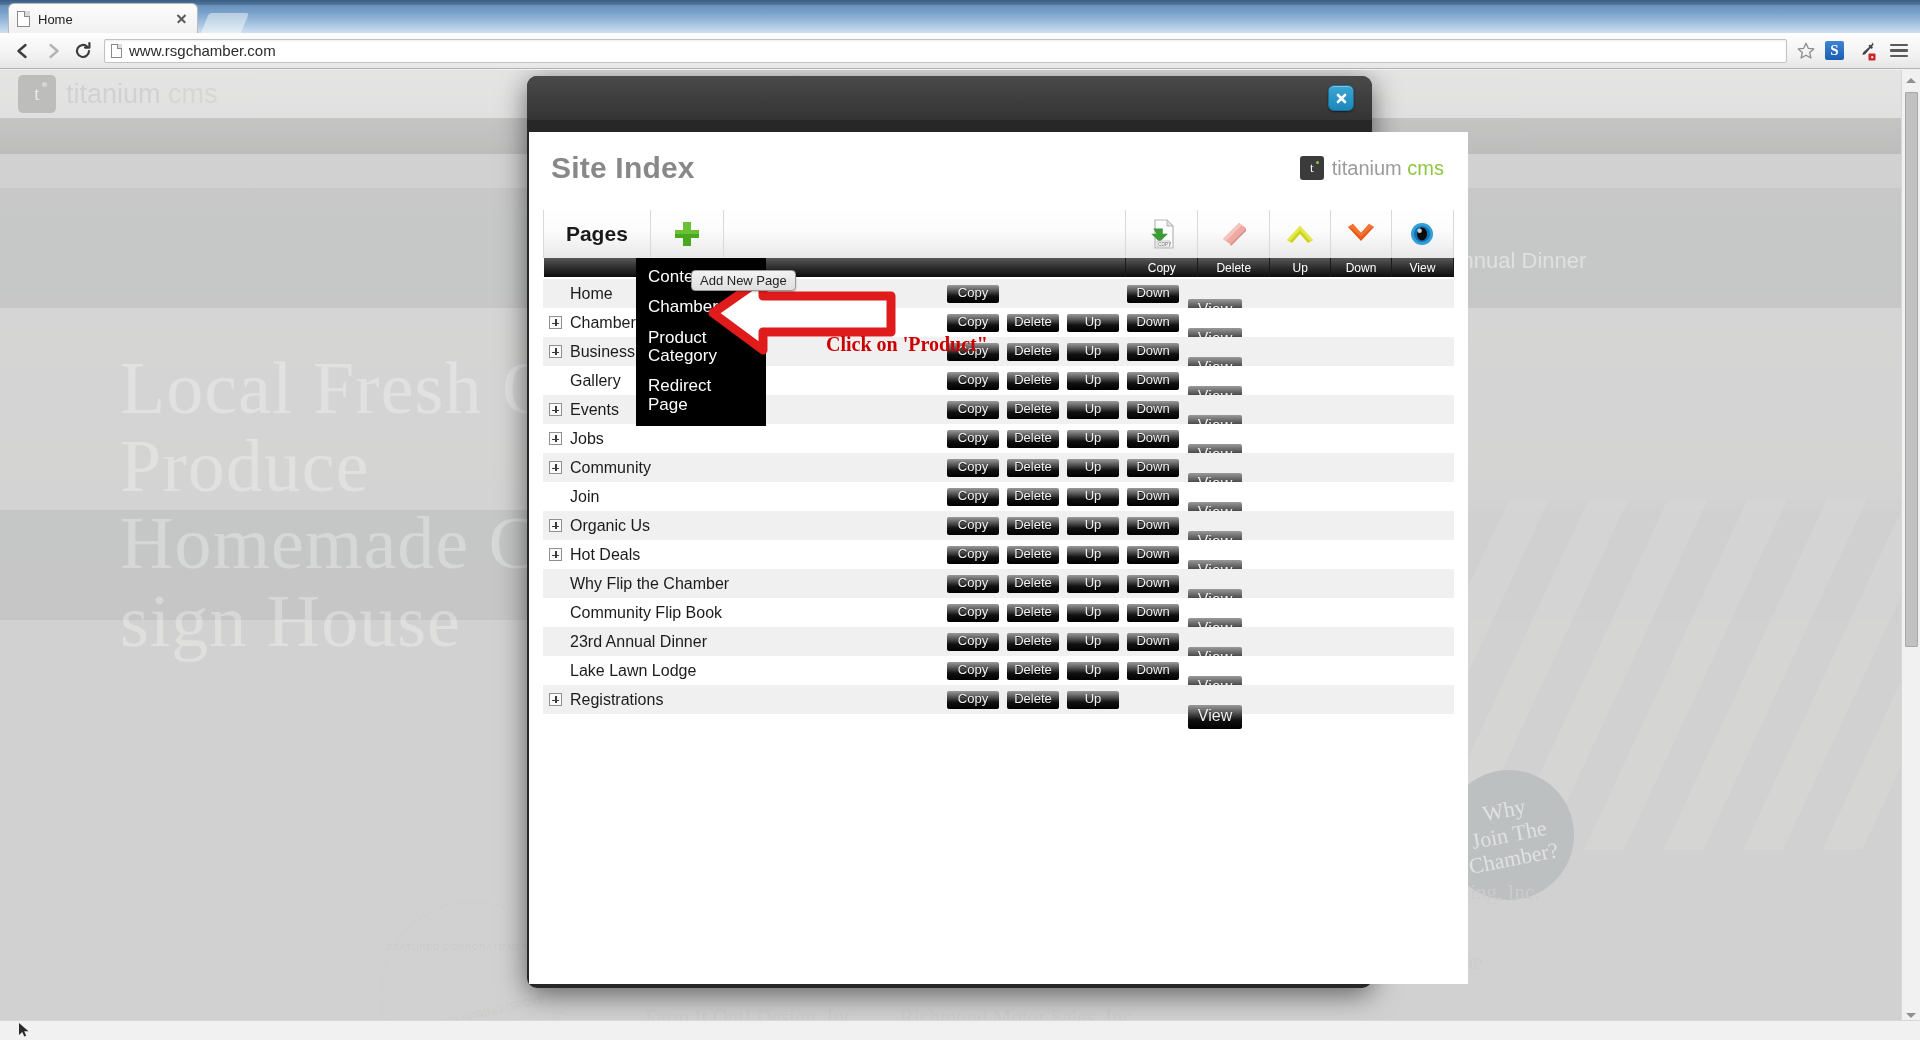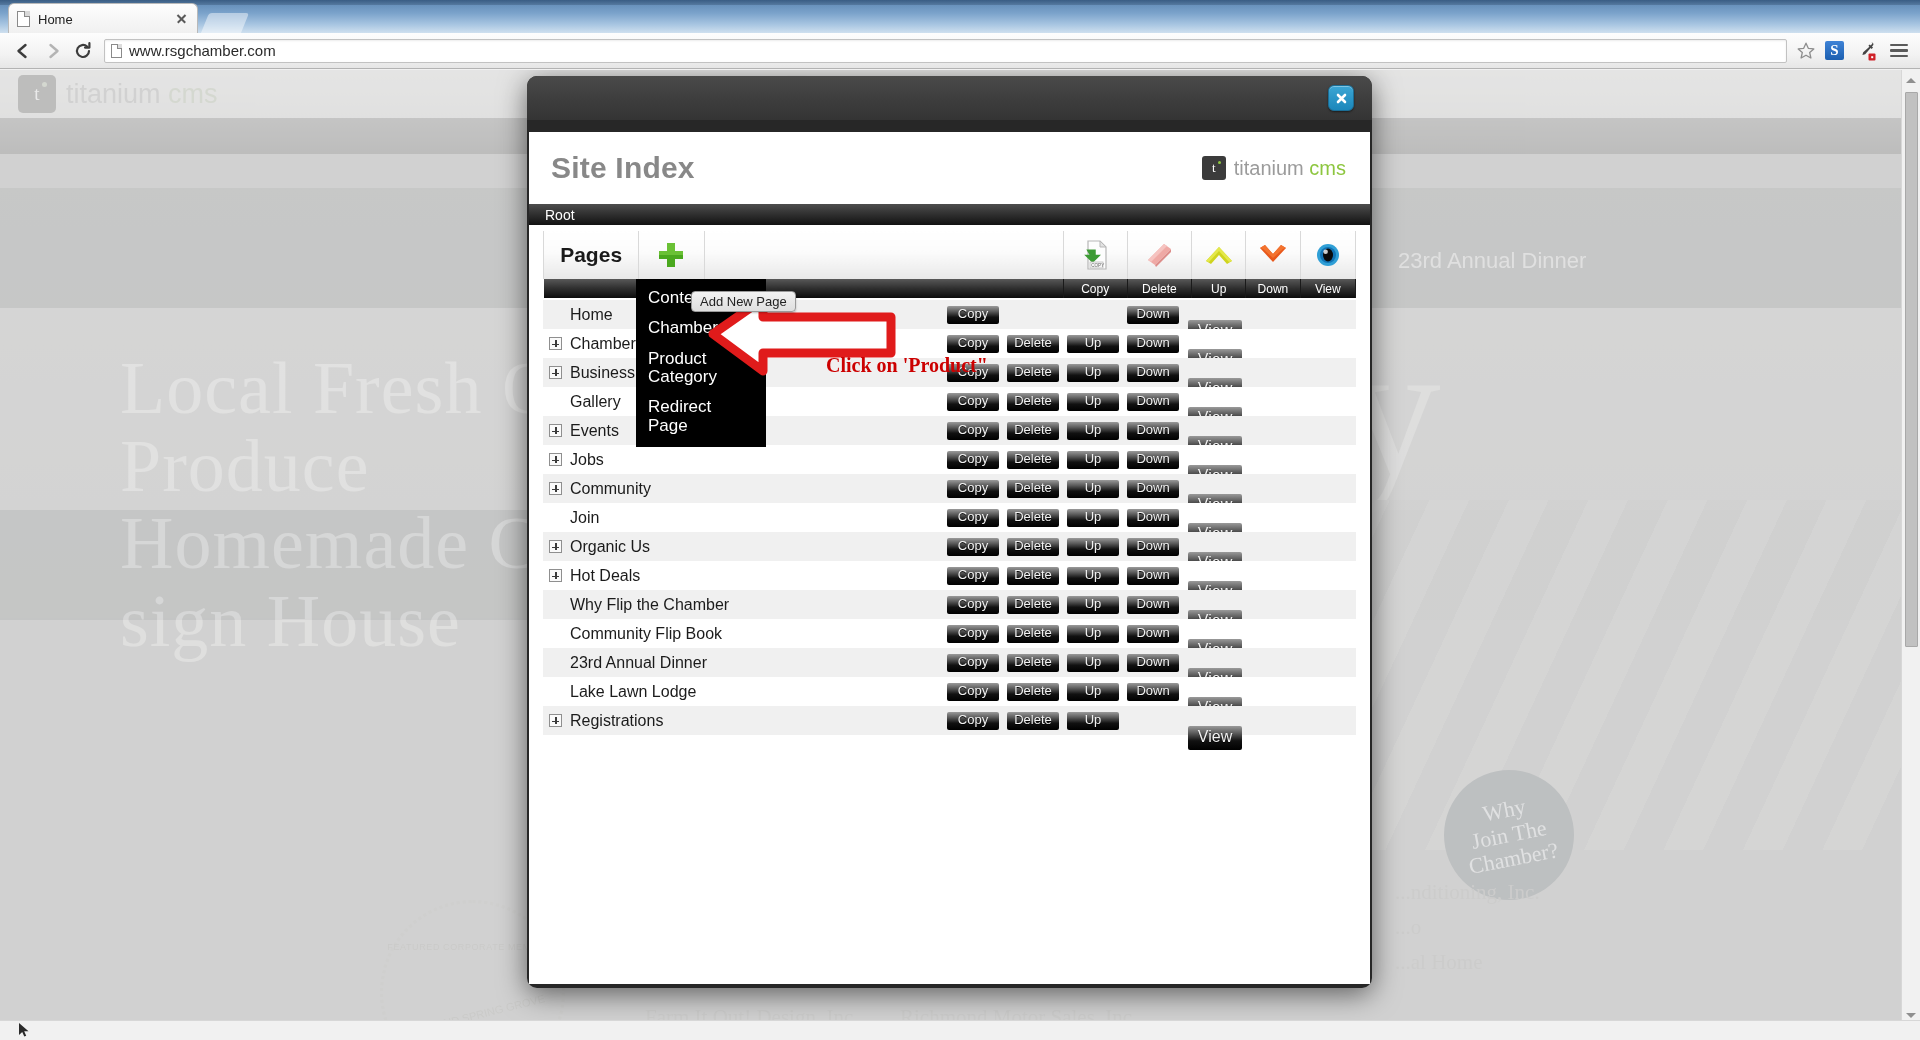--- a/index.html
+++ b/index.html
@@ -188,21 +188,21 @@
   .modal-close {
     position:absolute; right:18px; top:9px; width:26px; height:26px; border-radius:6px;
     background: linear-gradient(180deg,#3ca6d4,#1b87bb);
     border:1px solid #1b6e96; cursor:pointer;
     display:flex; align-items:center; justify-content:center;
     box-shadow: 0 1px 2px rgba(0,0,0,.5), inset 0 1px 0 rgba(255,255,255,.35);
   }
   .modal-close svg { display:block; }
 
   .modal-body {
-    position:absolute; left:2px; top:56px; width:841px; height:852px;
+    position:absolute; left:2px; top:56px; width:939px; height:852px;
     background:#fff; overflow:hidden;
   }
   .modal-head {
     position:relative; height:72px; display:flex; align-items:center;
     padding: 0 24px 0 22px;
   }
   .modal-title {
     font-size: 30px; color:#888; font-weight:bold; letter-spacing:.2px;
     font-family:"Liberation Sans", sans-serif;
   }
@@ -475,21 +475,20 @@
         <div class="modal-head">
           <div class="modal-title">Site Index</div>
           <div class="brand-right">
             <div class="brand-box">
                 <span>t</span>
               </div>
             <div class="brand-text"><span>titanium </span><b>cms</b></div>
           </div>
         </div>
 
-        <div class="root-bar outer">Root</div>
 
         <div class="index-wrap">
 
           <table class="tbl">
             <colgroup>
               <col style="width:86px">
                 <col style="width:59px">
                 <col style="width:324px">
               <col style="width:58px">
                 <col style="width:58px">

